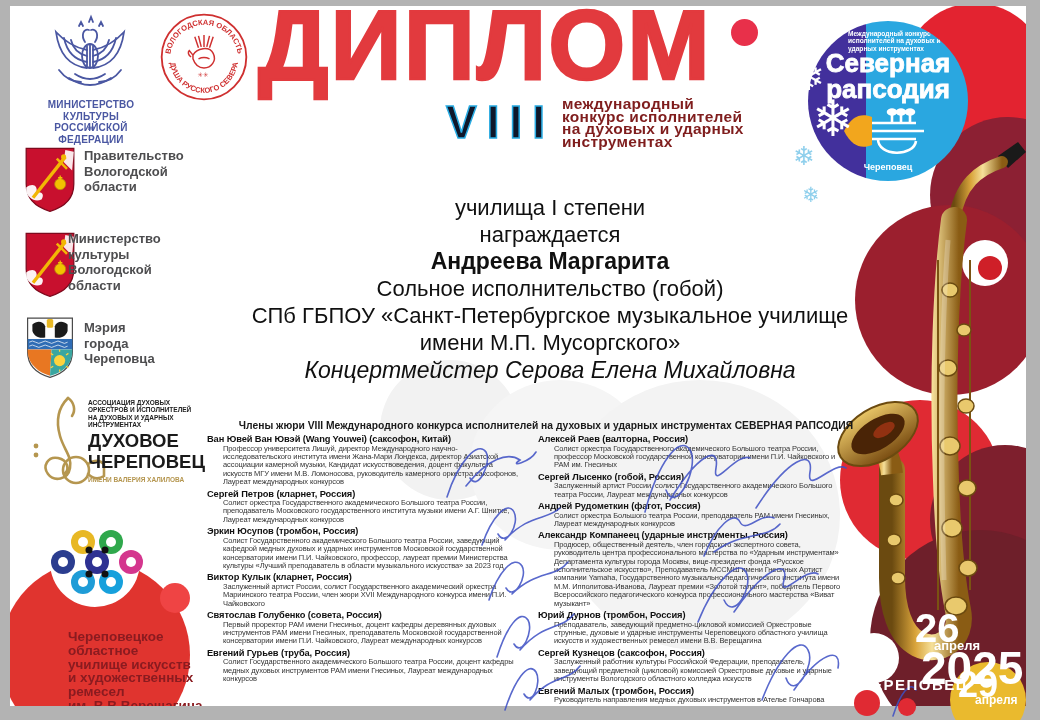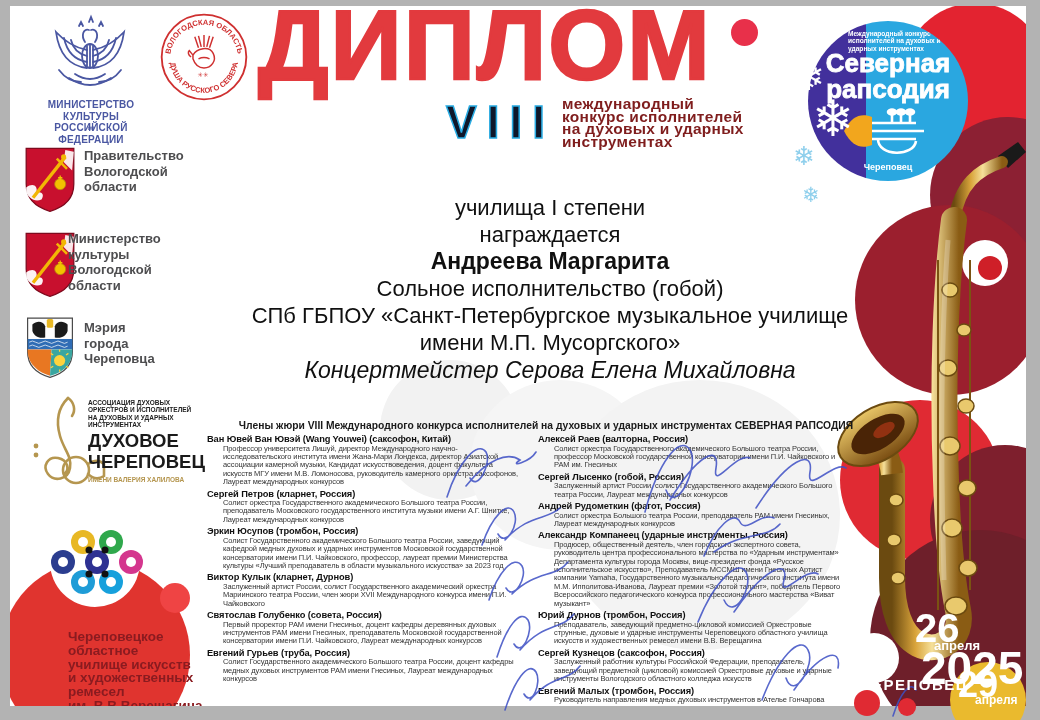--- a/index.html
+++ b/index.html
@@ -331,21 +331,21 @@
     </div>
     <div class="jury-entry">
       <div class="jn">Сергей Петров (кларнет, Россия)</div>
       <div class="jd">Солист оркестра Государственного академического Большого театра России, преподаватель Московского государственного института музыки имени А.Г. Шнитке, Лауреат международных конкурсов</div>
     </div>
     <div class="jury-entry">
       <div class="jn">Эркин Юсупов (тромбон, Россия)</div>
       <div class="jd">Солист Государственного академического Большого театра России, заведующий кафедрой медных духовых и ударных инструментов Московской государственной консерватории имени П.И. Чайковского, профессор, лауреат премии Министерства культуры «Лучший преподаватель в области музыкального искусства» за 2023 год</div>
     </div>
     <div class="jury-entry">
-      <div class="jn">Виктор Кулык (кларнет, Дурнов)</div>
+      <div class="jn">Виктор Кулык (кларнет, Россия)</div>
       <div class="jd">Заслуженный артист России, солист Государственного академический оркестра Мариинского театра России, член жюри XVII Международного конкурса имени П.И. Чайковского</div>
     </div>
     <div class="jury-entry">
       <div class="jn">Святослав Голубенко (совета, Россия)</div>
       <div class="jd">Первый проректор РАМ имени Гнесиных, доцент кафедры деревянных духовых инструментов РАМ имени Гнесиных, преподаватель Московской государственной консерватории имени П.И. Чайковского, Лауреат международных конкурсов</div>
     </div>
     <div class="jury-entry">
       <div class="jn">Евгений Гурьев (труба, Россия)</div>
       <div class="jd">Солист Государственного академического Большого театра России, доцент кафедры медных духовых инструментов РАМ имени Гнесиных, Лауреат международных конкурсов</div>
     </div>

